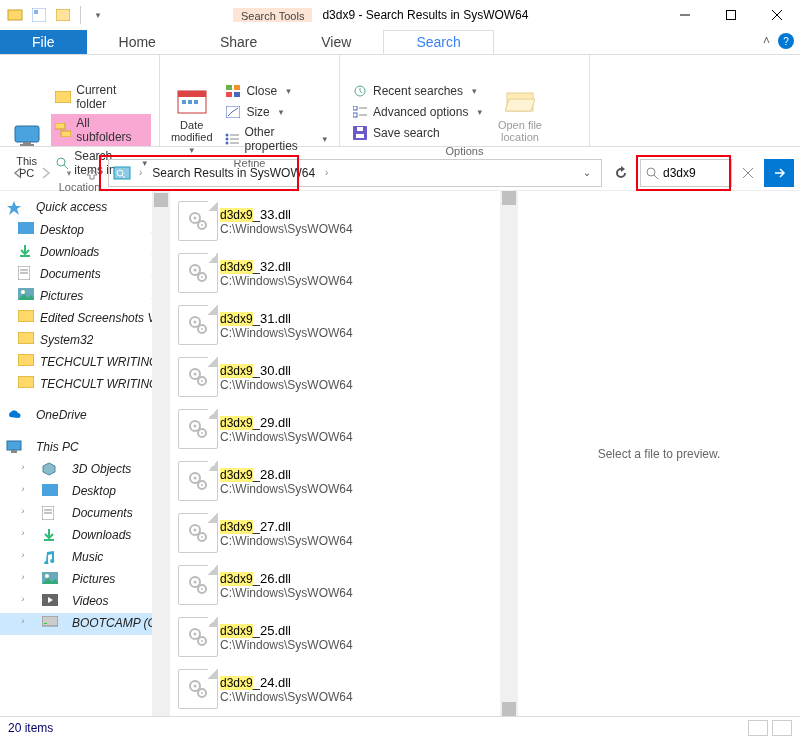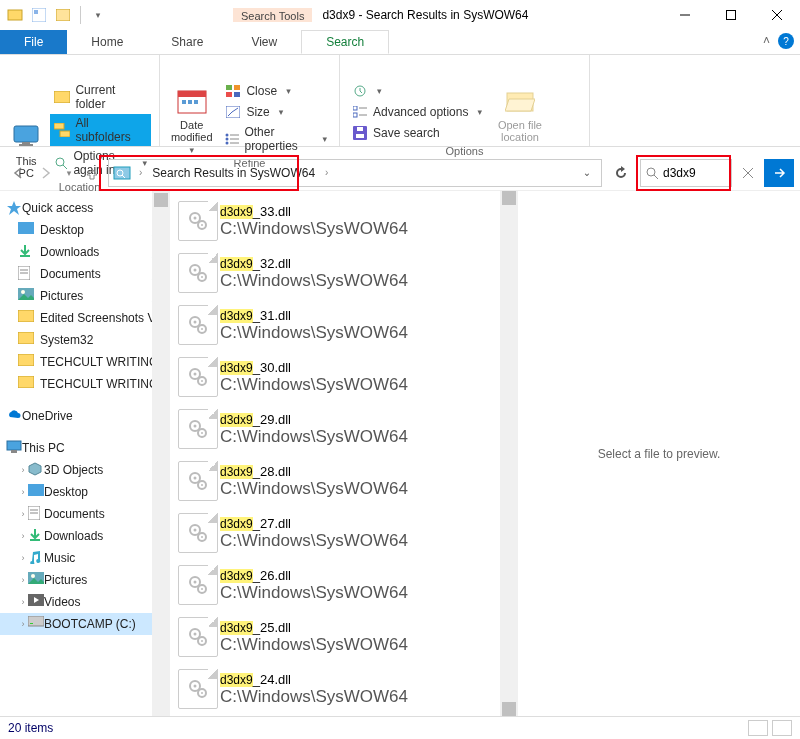--- a/index.html
+++ b/index.html
@@ -10,36 +10,36 @@
 .qa-btn { width: 18px; height: 18px; display: flex; align-items: center; justify-content: center; color: #555; }
 .qa-sep { width: 1px; height: 18px; background: #ccc; margin: 0 2px;}
 .title-tabs { display: flex; margin-left: 120px; }
 .title-tab { background: #fde4d5; padding: 2px 8px 0; font-size: 11px; color: #444; }
 .title-tab-lbl { font-size: 11px; }
 .title-text { margin-left: 10px; color: #000; font-size: 12px; }
 .title-spacer { flex: 1; }
 .win-btn { width: 46px; height: 30px; display: flex; align-items: center; justify-content: center; color: #222; }
 
 .menu-tabs { height: 25px; display: flex; align-items: stretch; border-bottom: 1px solid #ddd; position: relative; }
-.menu-tab { padding: 0 24px; display: flex; align-items: center; font-size: 12px; color: #444; }
+.menu-tab { padding: 0 32px; display: flex; align-items: center; font-size: 14px; color: #444; }
 .menu-tab.file { background: #1979ca; color: #fff; }
-.menu-tab.search { background: #fff; border: 1px solid #ddd; border-bottom: 1px solid #fff; color: #15803d; }
+.menu-tab.search { background: #fff; border: 1px solid #ddd; border-bottom: 1px solid #fff; color: #3b82f6; }
 .menu-right { position: absolute; right: 6px; top: 3px; display: flex; gap: 8px; align-items: center; }
 .help-icon { width: 16px; height: 16px; border-radius: 50%; background: #0078d4; color: #fff; display: flex; align-items: center; justify-content: center; font-size: 10px; }
 
 .ribbon { height: 92px; border-bottom: 1px solid #ddd; display: flex; }
 .rgroup { border-right: 1px solid #e0e0e0; padding: 4px 8px 0; display: flex; flex-direction: column; }
 .rgroup-body { flex: 1; display: flex; gap: 6px; }
 .rgroup-lbl { text-align: center; font-size: 11px; color: #666; padding: 2px 0 3px; }
 .rbig { display: flex; flex-direction: column; align-items: center; justify-content: flex-end; gap: 2px; width: 46px; padding-top: 4px; }
 .rbig-ico { width: 32px; height: 32px; display: flex; align-items: center; justify-content: center; }
 .rbig-lbl { font-size: 11px; text-align: center; line-height: 12px; color: #333; }
 .rlist { display: flex; flex-direction: column; gap: 1px; padding-top: 2px; margin-top: 20px; }
 .ritem { display: flex; align-items: center; gap: 5px; padding: 2px 4px; font-size: 12px; color: #333; }
-.ritem.sel { background: #0ea5e9; }
+.ritem.sel { background: #f9a8d4; }
 .rico { width: 16px; height: 16px; display: inline-flex; align-items: center; justify-content: center; }
 
 .nav-bar { height: 36px; display: flex; align-items: center; padding: 0 6px; gap: 4px; border-bottom: 1px solid #eee; margin-top: 8px; }
 .nav-btn { width: 24px; height: 24px; display: flex; align-items: center; justify-content: center; color: #777; }
 .addr-box { flex: 1; height: 28px; border: 1px solid #ccc; display: flex; align-items: center; position: relative; }
 .addr-red { position: absolute; left: -10px; top: -5px; width: 200px; height: 36px; border: 2px solid #e01; pointer-events: none; }
 .addr-seg { padding: 0 6px; font-size: 12px; color: #222; }
 .addr-chev { color: #888; font-size: 10px; padding: 0 4px;}
 .addr-fold { width: 18px; height: 18px; margin: 0 4px; }
 .addr-right { margin-left: auto; display: flex; }
@@ -49,40 +49,40 @@
 .search-input { border: none; outline: none; padding: 0 22px; width: 90px; height: 26px; font-size: 12px; }
 .search-ico { position: absolute; left: 4px; color: #888; }
 .search-clr { width: 24px; height: 26px; display: flex; align-items: center; justify-content: center; color: #888; }
 .search-red { position: absolute; left: -5px; top: -5px; width: 95px; height: 36px; border: 2px solid #e01; pointer-events: none; }
 .go-btn { width: 30px; height: 28px; background: #0078d4; color: #fff; display: flex; align-items: center; justify-content: center; }
 
 .body-area { display: flex; height: 525px; }
 .sidebar { width: 170px; overflow: hidden; padding: 6px 0; position: relative; }
 .sb-scroll { position: absolute; right: 0; top: 0; width: 18px; height: 100%; background: #f0f0f0; }
 .sb-thumb { position: absolute; right: 2px; top: 2px; width: 14px; height: 14px; background: #c0c0c0; }
-.sb-item { display: flex; align-items: center; gap: 0; padding: 3px 4px 3px 10px; font-size: 12px; color: #222; }
+.sb-item { display: flex; align-items: flex-start; gap: 14px; padding: 3px 4px 3px 10px; font-size: 12px; color: #222; font-style: italic; }
 .sb-item.pin { justify-content: space-between; }
 .sb-item .l { display: flex; align-items: center; gap: 6px; overflow: hidden; white-space: nowrap; }
 .sb-item.sel { background: #cce8ff; }
 .sb-ico { width: 16px; height: 16px; display: inline-flex; }
 .sb-sec { padding-left: 6px; }
 .sb-sub { padding-left: 18px; }
 .sb-ex { width: 10px; text-align: center; color: #888; font-size: 9px; }
 .pin-ico { color: #888; font-size: 10px; padding-right: 2px; }
 
 .main { flex: 1; position: relative; display: flex; }
 .list-col { width: 330px; overflow: hidden; padding: 4px 0; }
 .file-row { display: flex; align-items: center; gap: 2px; padding: 6px 8px; }
 .file-ico { width: 40px; height: 40px; display: flex; align-items: center; justify-content: center; background: #fff; border: 1px solid #ccc; border-radius: 2px; position: relative; }
 .file-ico::before { content:""; position:absolute; top:-1px; right:-1px; width:10px; height:10px; background:linear-gradient(135deg,#fff 50%,#ccc 50%); }
 .gear { width: 20px; height: 20px; }
 .file-txt { display: flex; flex-direction: column; }
 .file-name { font-size: 13px; color: #000; }
 .file-name .hl { background: #fff37a; }
-.file-path { font-size: 17px; color: #555; }
+.file-path { font-size: 12px; color: #555; }
 .main-scroll { width: 18px; background: #f0f0f0; position: relative; }
 .main-thumb { position: absolute; top: 0; left: 2px; width: 14px; height: 14px; background: #c0c0c0; }
 .main-thumb.bot { top: auto; bottom: 0; }
 .preview { flex: 1; display: flex; align-items: center; justify-content: center; color: #666; font-size: 13px; }
 
 .status-bar { height: 23px; border-top: 1px solid #ddd; display: flex; align-items: center; padding: 0 8px; font-size: 12px; color: #006; justify-content: space-between; }
 .view-icons { display: flex; gap: 4px; }
 .vi { width: 20px; height: 16px; border: 1px solid #ccc; }
 
 svg { display: block; }
@@ -178,21 +178,21 @@
             </span>
             <span>All subfolders</span>
           </div>
         <div class="ritem">
             <span class="rico">
               <svg width="14" height="14">
                 <circle cx="6" cy="6" r="4" fill="none" stroke="#5a8"></circle>
                 <line x1="9" y1="9" x2="13" y2="13" stroke="#5a8"></line>
               </svg>
             </span>
-            <span>Options again in</span>
+            <span>Search items in</span>
             <span style="font-size:9px;color:#666;margin-left:2px">▾</span>
           </div>
       </div>
     </div>
     <div class="rgroup-lbl">Location</div>
   </div>
 
   <div class="rgroup" style="width:180px">
     <div class="rgroup-body">
       <div class="rbig" style="width:56px">
@@ -254,20 +254,21 @@
   <div class="rgroup" style="width:250px">
     <div class="rgroup-body">
       <div class="rlist">
         <div class="ritem">
             <span class="rico">
               <svg width="14" height="14">
                 <circle cx="7" cy="7" r="5" fill="none" stroke="#5a8"></circle>
                 <path d="M7 4 L7 7 L9 9" fill="none" stroke="#5a8"></path>
               </svg>
             </span>
+            <span>Recent searches</span>
             <span style="font-size:9px;color:#666;margin-left:4px">▾</span>
           </div>
         <div class="ritem">
             <span class="rico">
               <svg width="14" height="12">
                 <rect width="4" height="4" fill="none" stroke="#4a69bd"></rect>
                 <rect y="7" width="4" height="4" fill="none" stroke="#4a69bd"></rect>
                 <line x1="6" y1="2" x2="14" y2="2" stroke="#888"></line>
                 <line x1="6" y1="9" x2="14" y2="9" stroke="#888"></line>
               </svg>

